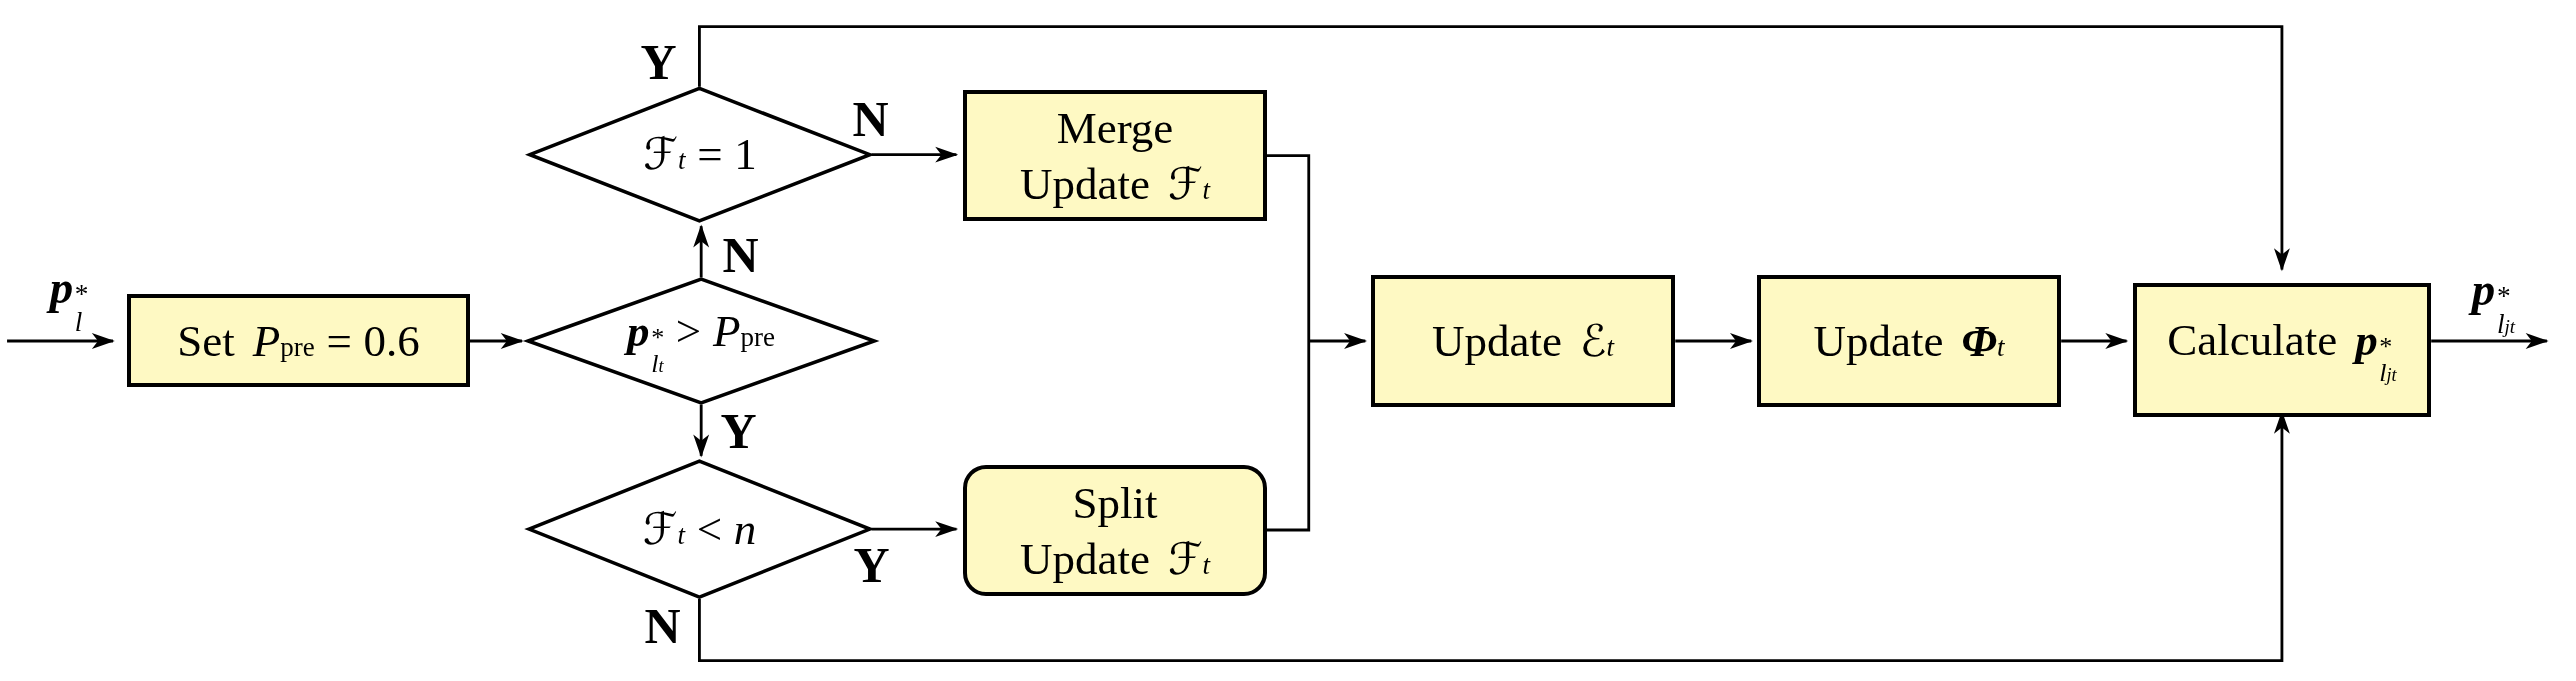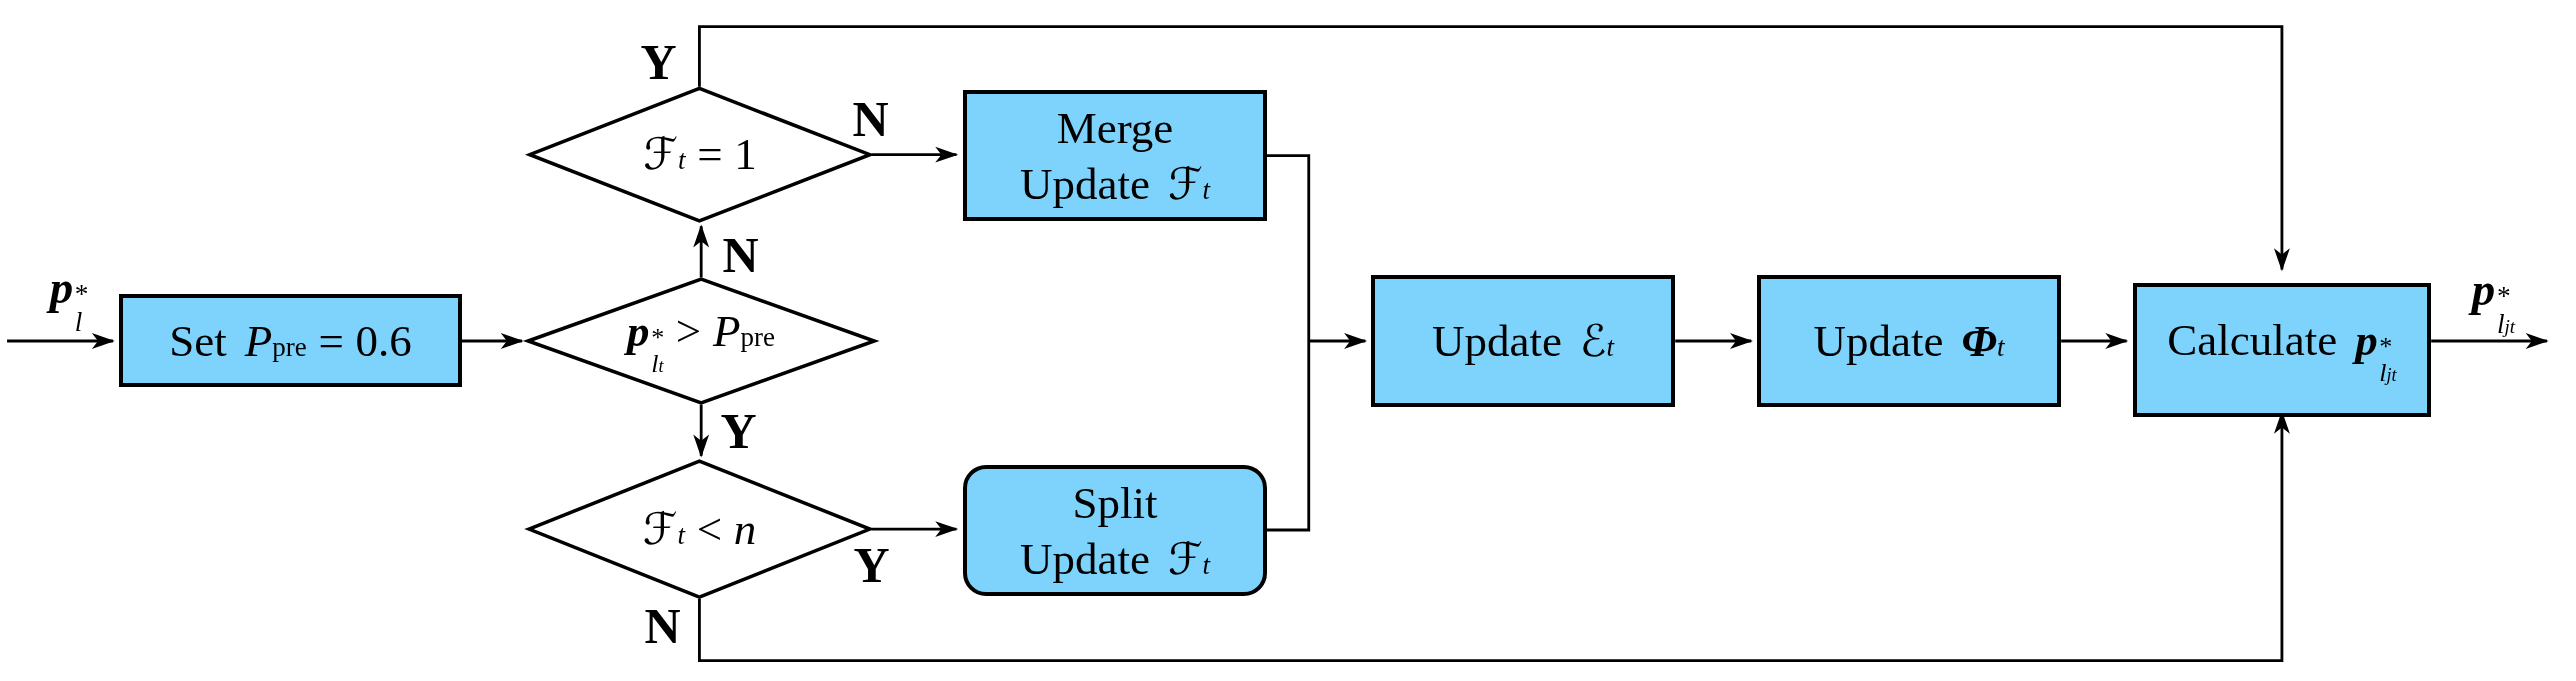--- a/index.html
+++ b/index.html
@@ -3,21 +3,21 @@
 <meta charset="utf-8">
 <style>
   html,body{margin:0;padding:0;background:#ffffff;}
   #stage{
     position:relative;width:2576px;height:682px;background:#ffffff;overflow:hidden;
     font-family:"Liberation Serif","DejaVu Serif",serif;color:#000;
   }
   #wires{position:absolute;left:0;top:0;z-index:0;}
   
   .box{
-    position:absolute;z-index:2;background:#7dd3fc;border:4.4px solid #000;box-sizing:border-box;
+    position:absolute;z-index:2;background:#fef9c3;border:4.4px solid #000;box-sizing:border-box;
     display:flex;align-items:center;justify-content:center;font-size:45px;white-space:nowrap;
   }
   .box.twoline{flex-direction:column;justify-content:space-evenly;padding:3.5px 0;}
   
   .dtext{
     position:absolute;z-index:2;display:flex;align-items:center;justify-content:center;
     font-size:45px;white-space:nowrap;
   }
   
   .yn{
@@ -91,21 +91,21 @@
   <div class="io" id="output-label" style="left:2436px;top:268px;width:115px;height:64px;">
     <span class="line">
       <span class="bi">p</span>
         <span class="stk">
           <span class="srow rm">*</span>
           <span class="srow"><span class="it">l</span><span class="ss it">jt</span></span>
         </span>
     </span>
   </div>
 
-  <div class="box" id="set-box" style="left:119px;top:294px;width:343px;height:93px;font-family:Liberation Serif, serif;">
+  <div class="box" id="set-box" style="left:127px;top:294px;width:343px;height:93px;font-family:Liberation Serif, serif;">
     <span class="line">
       <span class="rm w">Set</span>
       <span class="it">P</span>
         <span class="sub rm">pre</span>
       <span class="rm op">=</span>
       <span class="rm">0.6</span>
     </span>
   </div>
 
   <div class="box twoline" id="merge-box" style="left:963px;top:90px;width:304px;height:131px;">

